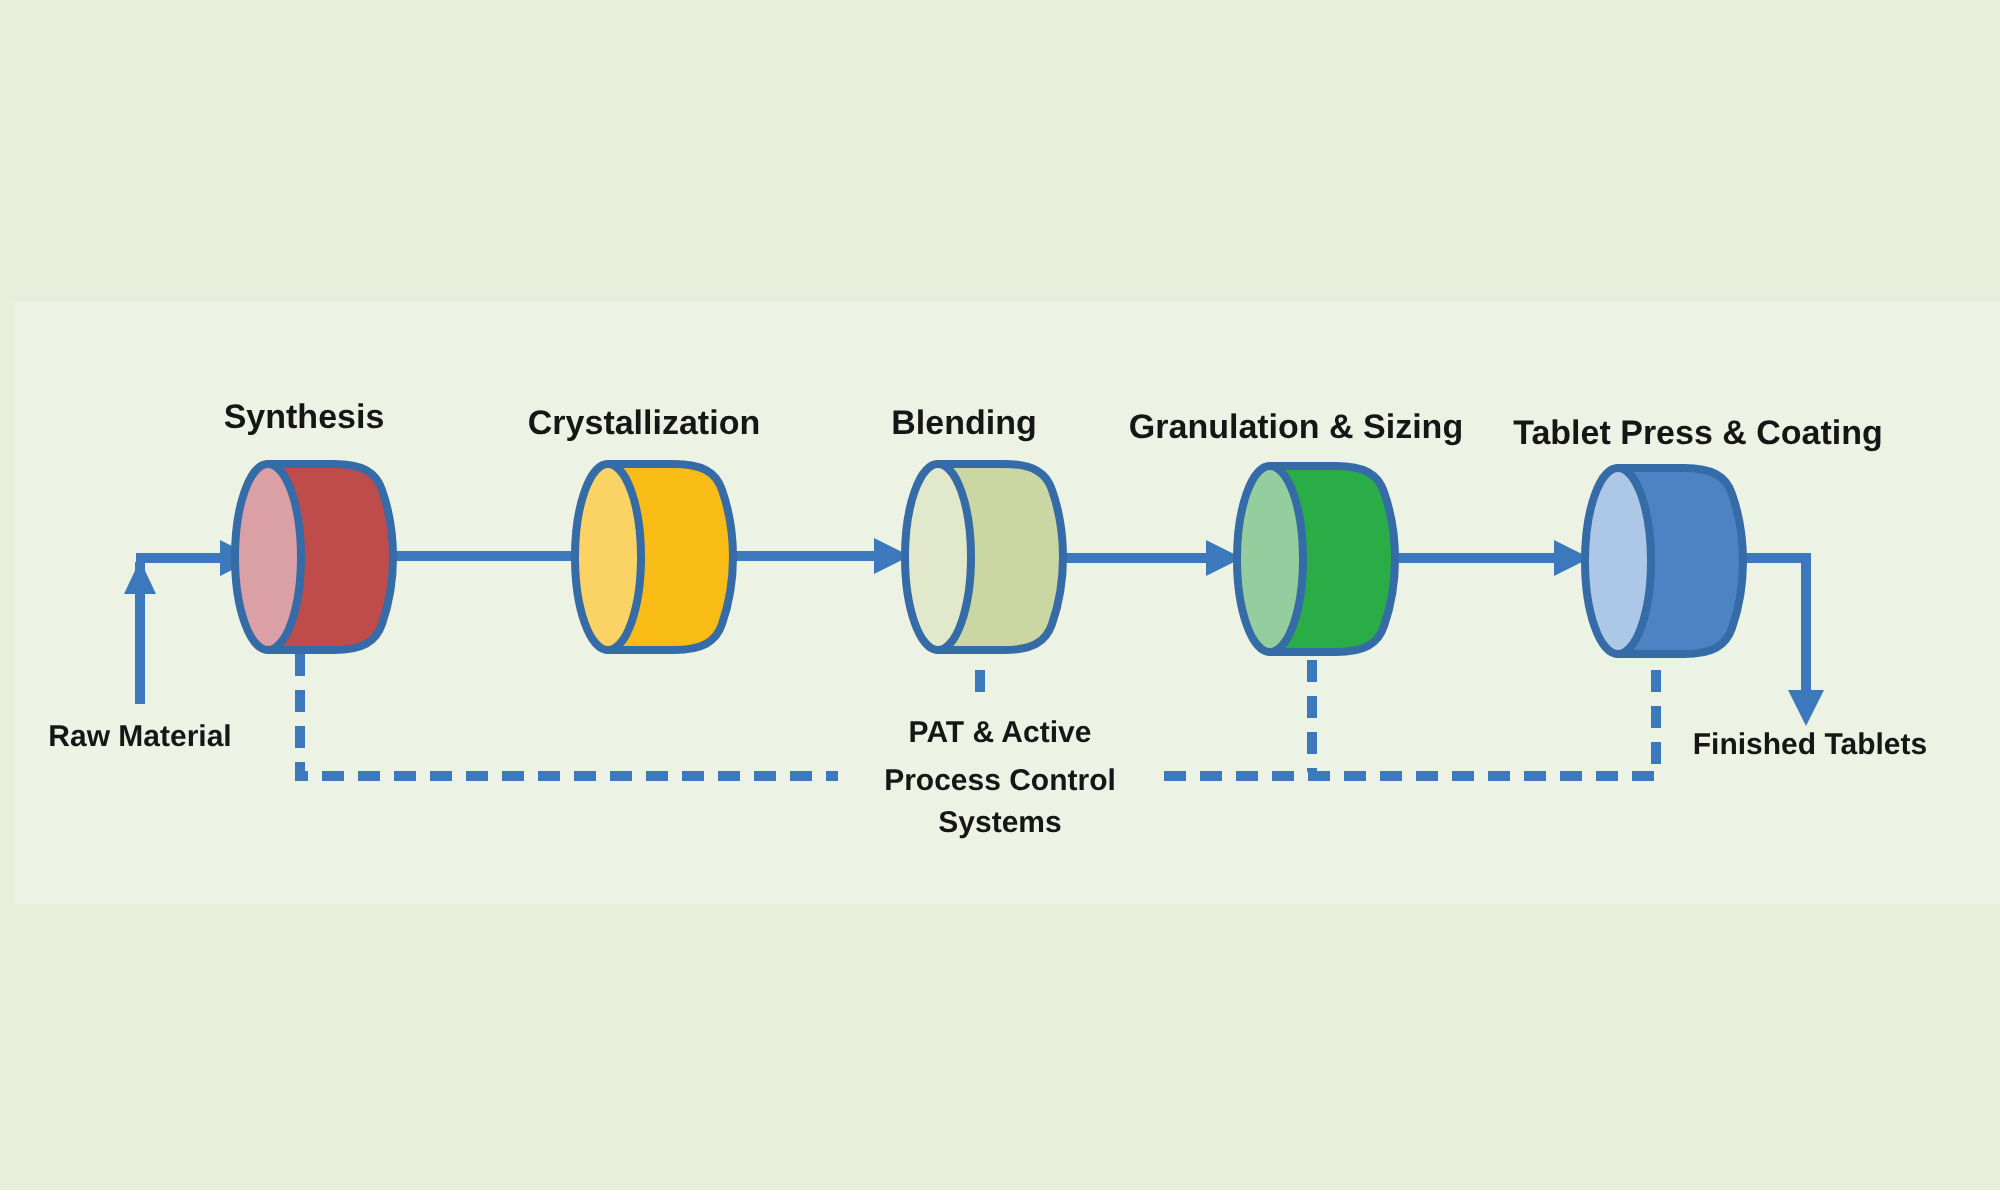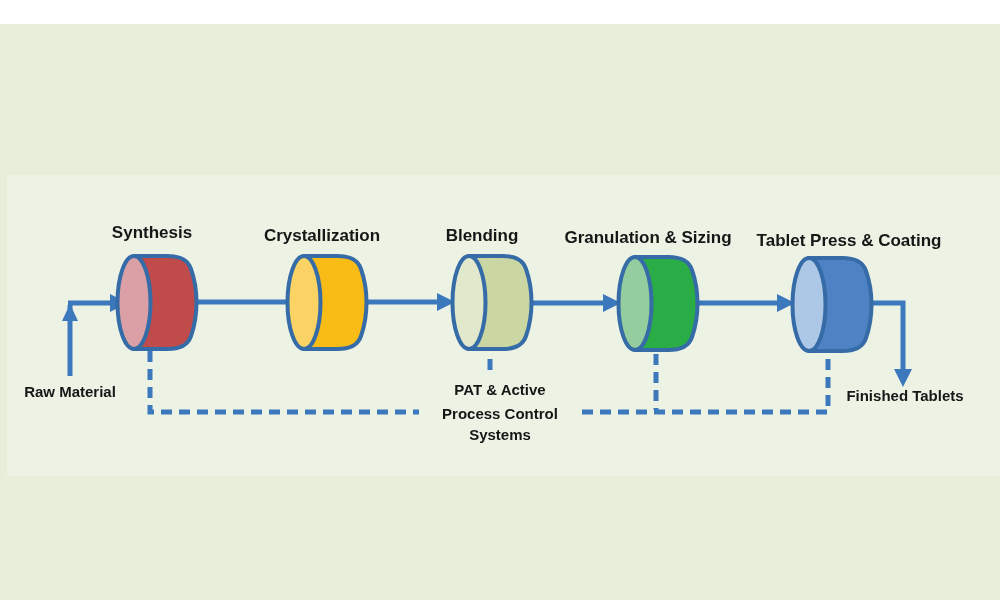--- a/index.html
+++ b/index.html
@@ -8,21 +8,20 @@
     width: 1000px;
     height: 600px;
     overflow: hidden;
     font-family: "Liberation Sans", sans-serif;
   }
   .stage-canvas {
     position: relative;
     width: 1000px;
     height: 428px;
     background: #d946ef;
-    margin-top: 24px;
   }
   svg { display: block; position: absolute; top: 0; left: 0; }
   text {
     font-family: "Liberation Sans", "DejaVu Sans", sans-serif;
     font-weight: bold;
   }
   .stage-label { font-size: 17px; }
   .annot-label { font-size: 15px; }
 </style>
 </head>

